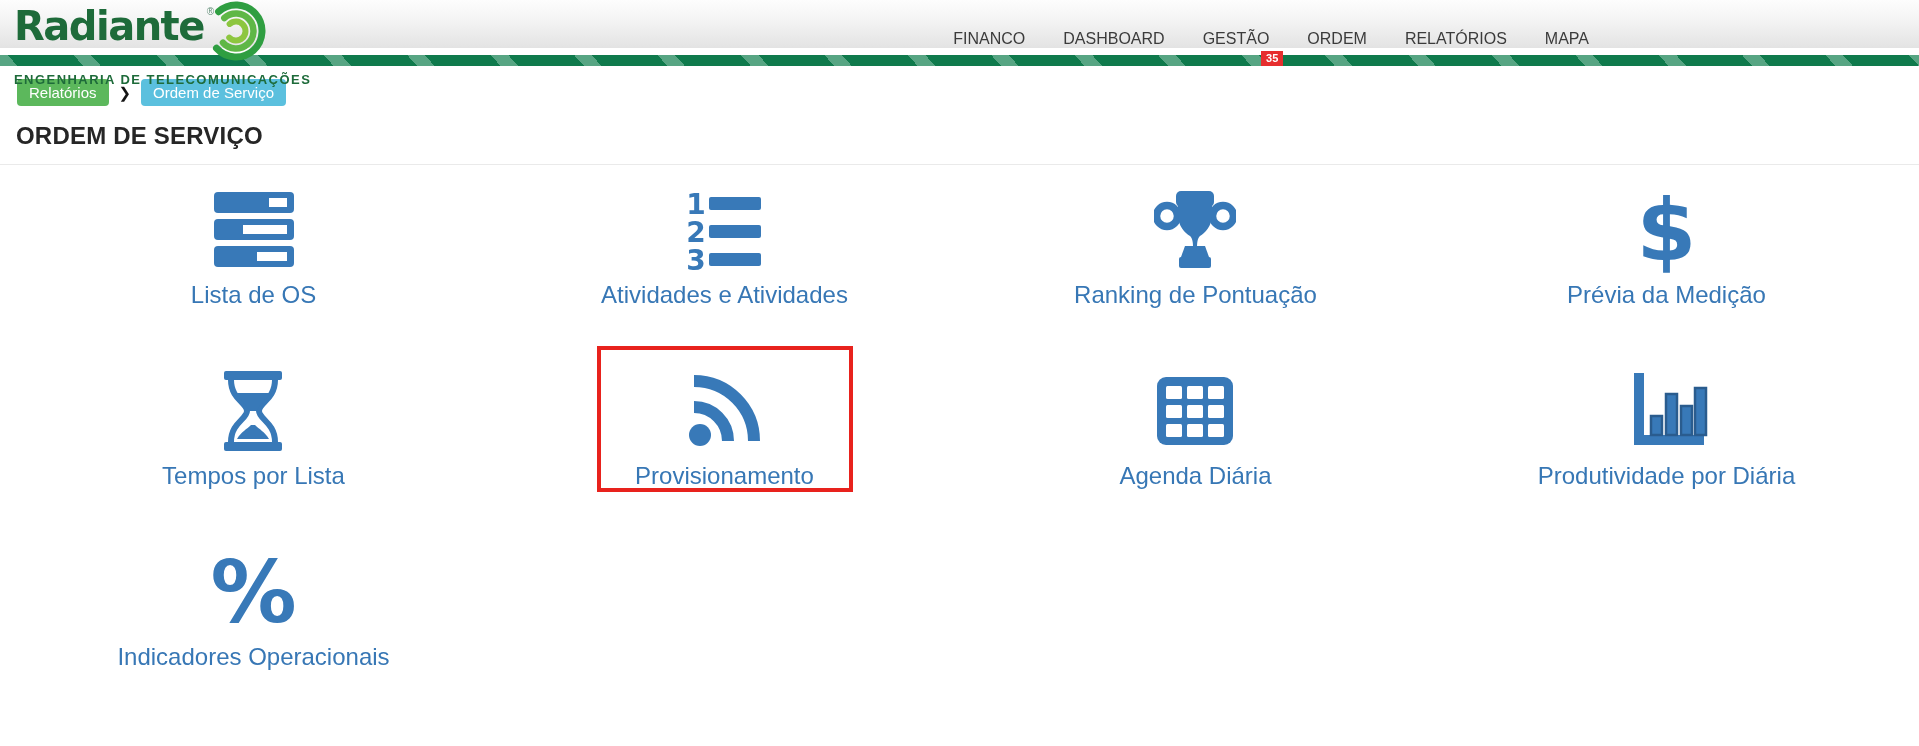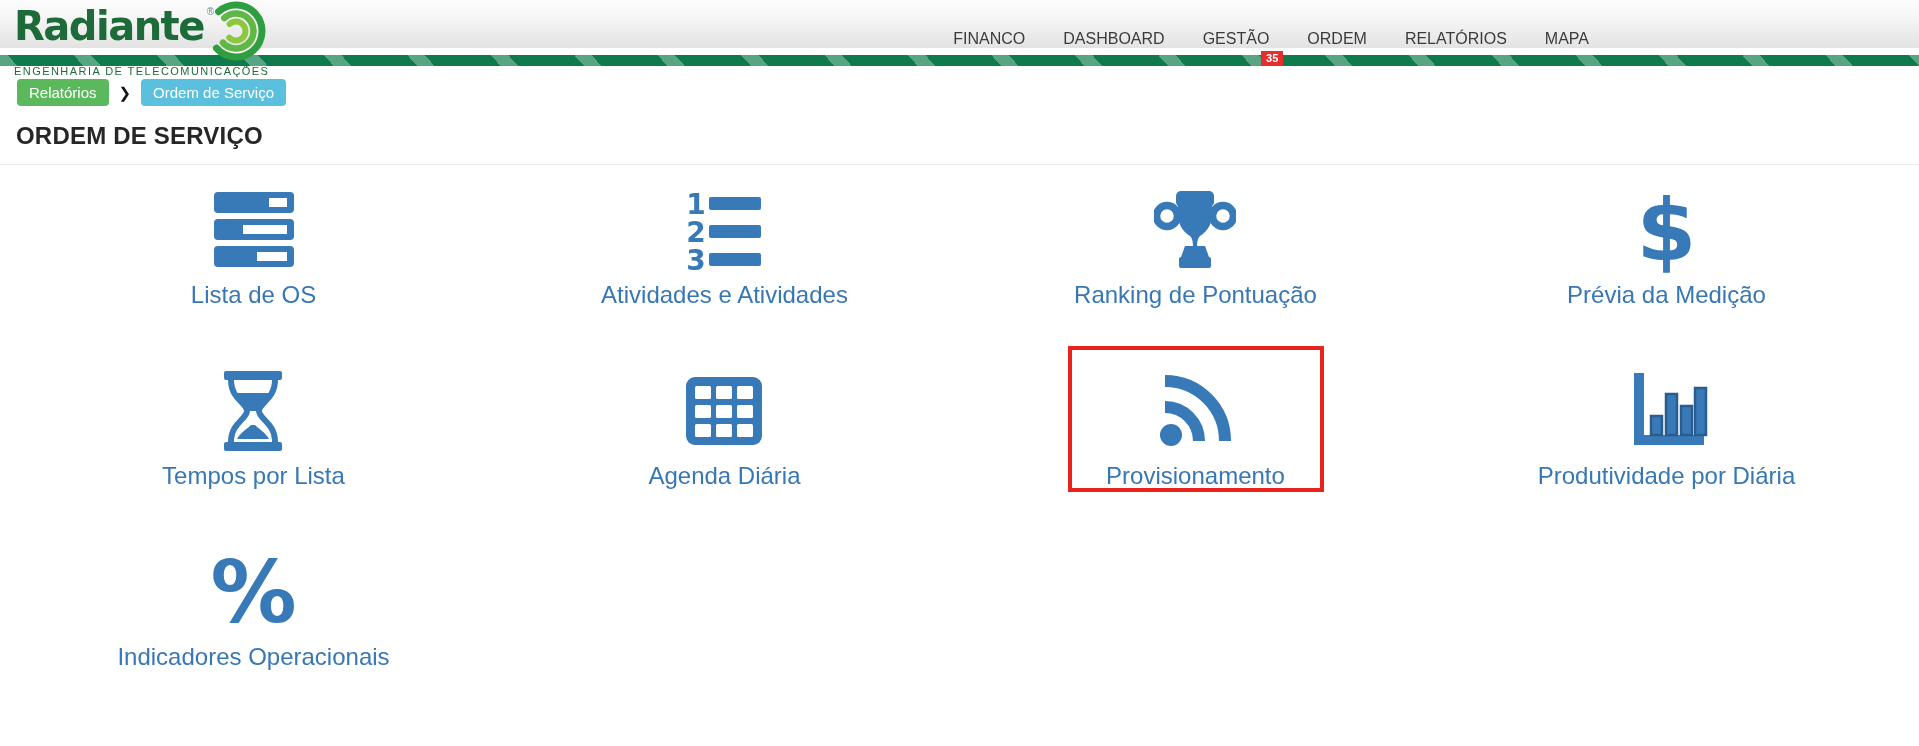--- a/index.html
+++ b/index.html
@@ -18,21 +18,21 @@
     width:1919px;height:746px;overflow:hidden;background:#fff;
     font-family:"Liberation Sans","DejaVu Sans",sans-serif;
   }
   
   .header{position:relative;height:48px;background:linear-gradient(180deg,#fdfdfd 0%,#f3f3f3 45%,#e3e3e3 100%)}
   .logo{position:absolute;left:14px;top:5px;cursor:pointer}
   .logo-row{display:flex;align-items:flex-start}
   .logo-text{font-family:"DejaVu Sans",sans-serif;font-size:40px;font-weight:bold;color:var(--brand-green);letter-spacing:-1.5px;line-height:42px}
   .logo-reg{font-size:10px;color:#64907a;margin:1px 0 0 3px}
   .logo-swirl{margin:-4px 0 0 -2px}
-  .logo-tagline{font-size:11px;color:var(--brand-green);letter-spacing:1.45px;margin-top:0;font-weight:normal}
+  .logo-tagline{font-size:13px;color:var(--brand-green);letter-spacing:1.45px;margin-top:7px;font-weight:bold}
   .nav{position:absolute;top:0;right:330px;height:100%;display:flex;align-items:flex-end;gap:38px}
   .nav-item{position:relative;font-size:16px;color:#3b3b3b;cursor:pointer;white-space:nowrap}
   .nav-badge{position:absolute;top:calc(100% + 3px);right:-14px;background:var(--nav-badge-red);color:#fff;
     font-size:11px;font-weight:bold;padding:2px 5px;border-radius:0;line-height:1}
   .stripe-bar{height:11px;margin-top:7px;
     background:repeating-linear-gradient(48deg,var(--stripe-light) 0 13px,var(--stripe-dark) 13px 62px)}
   
   .breadcrumb{display:flex;align-items:center;gap:10px;margin:13px 0 0 17px}
   .crumb{color:#fff;font-size:15px;padding:5px 12px;border-radius:4px;cursor:pointer;line-height:17px}
   .crumb.green{background:var(--badge-green)}
@@ -172,20 +172,34 @@
           <g fill="currentColor">
             <rect x="10" y="0" width="58" height="9" rx="2"></rect>
             <rect x="10" y="71" width="58" height="9" rx="2"></rect>
           </g>
           <path fill="none" stroke="currentColor" stroke-width="6" d="M17 9 C17 28 33 32 33 40 C33 48 17 52 17 71 M61 9 C61 28 45 32 45 40 C45 48 61 52 61 71"></path>
           <path fill="currentColor" d="M22 22 C26 30 33 33 35 40 H43 C45 33 52 30 56 22 Z"></path>
           <path fill="currentColor" d="M23 68 H55 C51 61 45 58 41 54 H37 C33 58 27 61 23 68 Z"></path>
         </svg>
       </div>
       <div class="tile-label">Tempos por Lista</div>
+    </div>
+  </div>
+
+  <div class="cell">
+    <div class="highlight-box"></div>
+    <div class="tile">
+      <div class="icon-box">
+        <svg width="76" height="76" viewBox="0 0 76 76">
+          <circle cx="14" cy="62" r="11" fill="currentColor"></circle>
+          <path fill="none" stroke="currentColor" stroke-width="12" d="M8 34 A34 34 0 0 1 42 68"></path>
+          <path fill="none" stroke="currentColor" stroke-width="12" d="M8 8 A60 60 0 0 1 68 68"></path>
+        </svg>
+      </div>
+      <div class="tile-label">Provisionamento</div>
     </div>
   </div>
 
   <div class="cell">
     <div class="tile">
       <div class="icon-box">
         <svg width="80" height="72" viewBox="0 0 80 72">
           <rect x="2" y="2" width="76" height="68" rx="9" fill="currentColor"></rect>
           <g fill="#fff">
             <rect x="11" y="11" width="16" height="13" rx="1.5"></rect>
@@ -198,34 +212,20 @@
               <rect x="32" y="49" width="16" height="13" rx="1.5"></rect>
               <rect x="53" y="49" width="16" height="13" rx="1.5"></rect>
           </g>
         </svg>
       </div>
       <div class="tile-label">Agenda Diária</div>
     </div>
   </div>
 
   <div class="cell">
-    <div class="highlight-box"></div>
-    <div class="tile">
-      <div class="icon-box">
-        <svg width="76" height="76" viewBox="0 0 76 76">
-          <circle cx="14" cy="62" r="11" fill="currentColor"></circle>
-          <path fill="none" stroke="currentColor" stroke-width="12" d="M8 34 A34 34 0 0 1 42 68"></path>
-          <path fill="none" stroke="currentColor" stroke-width="12" d="M8 8 A60 60 0 0 1 68 68"></path>
-        </svg>
-      </div>
-      <div class="tile-label">Provisionamento</div>
-    </div>
-  </div>
-
-  <div class="cell">
     <div class="tile">
       <div class="icon-box">
         <svg width="84" height="76" viewBox="0 0 84 76">
           <path fill="currentColor" d="M10 0 H20 V62 H80 V72 H10 Z"></path>
           <g fill="currentColor" stroke="#2a5c8e" stroke-width="2.5">
             <rect x="27" y="43" width="11" height="19"></rect>
             <rect x="42" y="21" width="11" height="41"></rect>
             <rect x="57" y="33" width="11" height="29"></rect>
             <rect x="71" y="15" width="11" height="47"></rect>
           </g>

